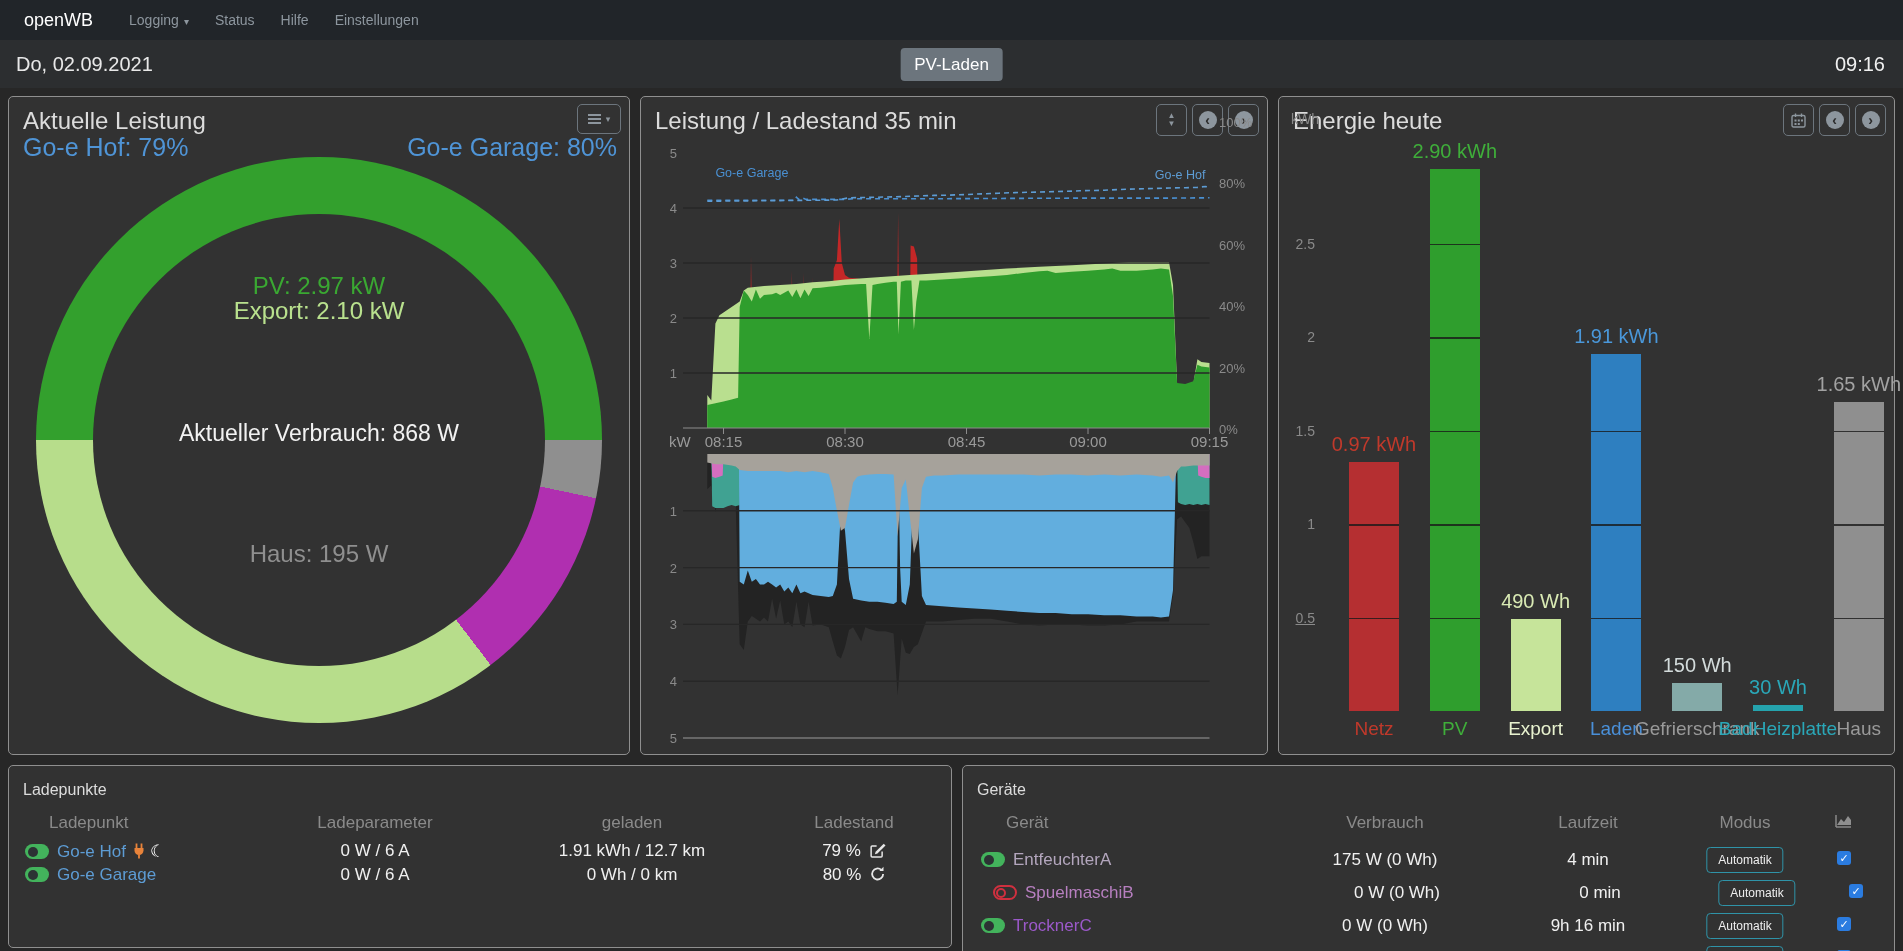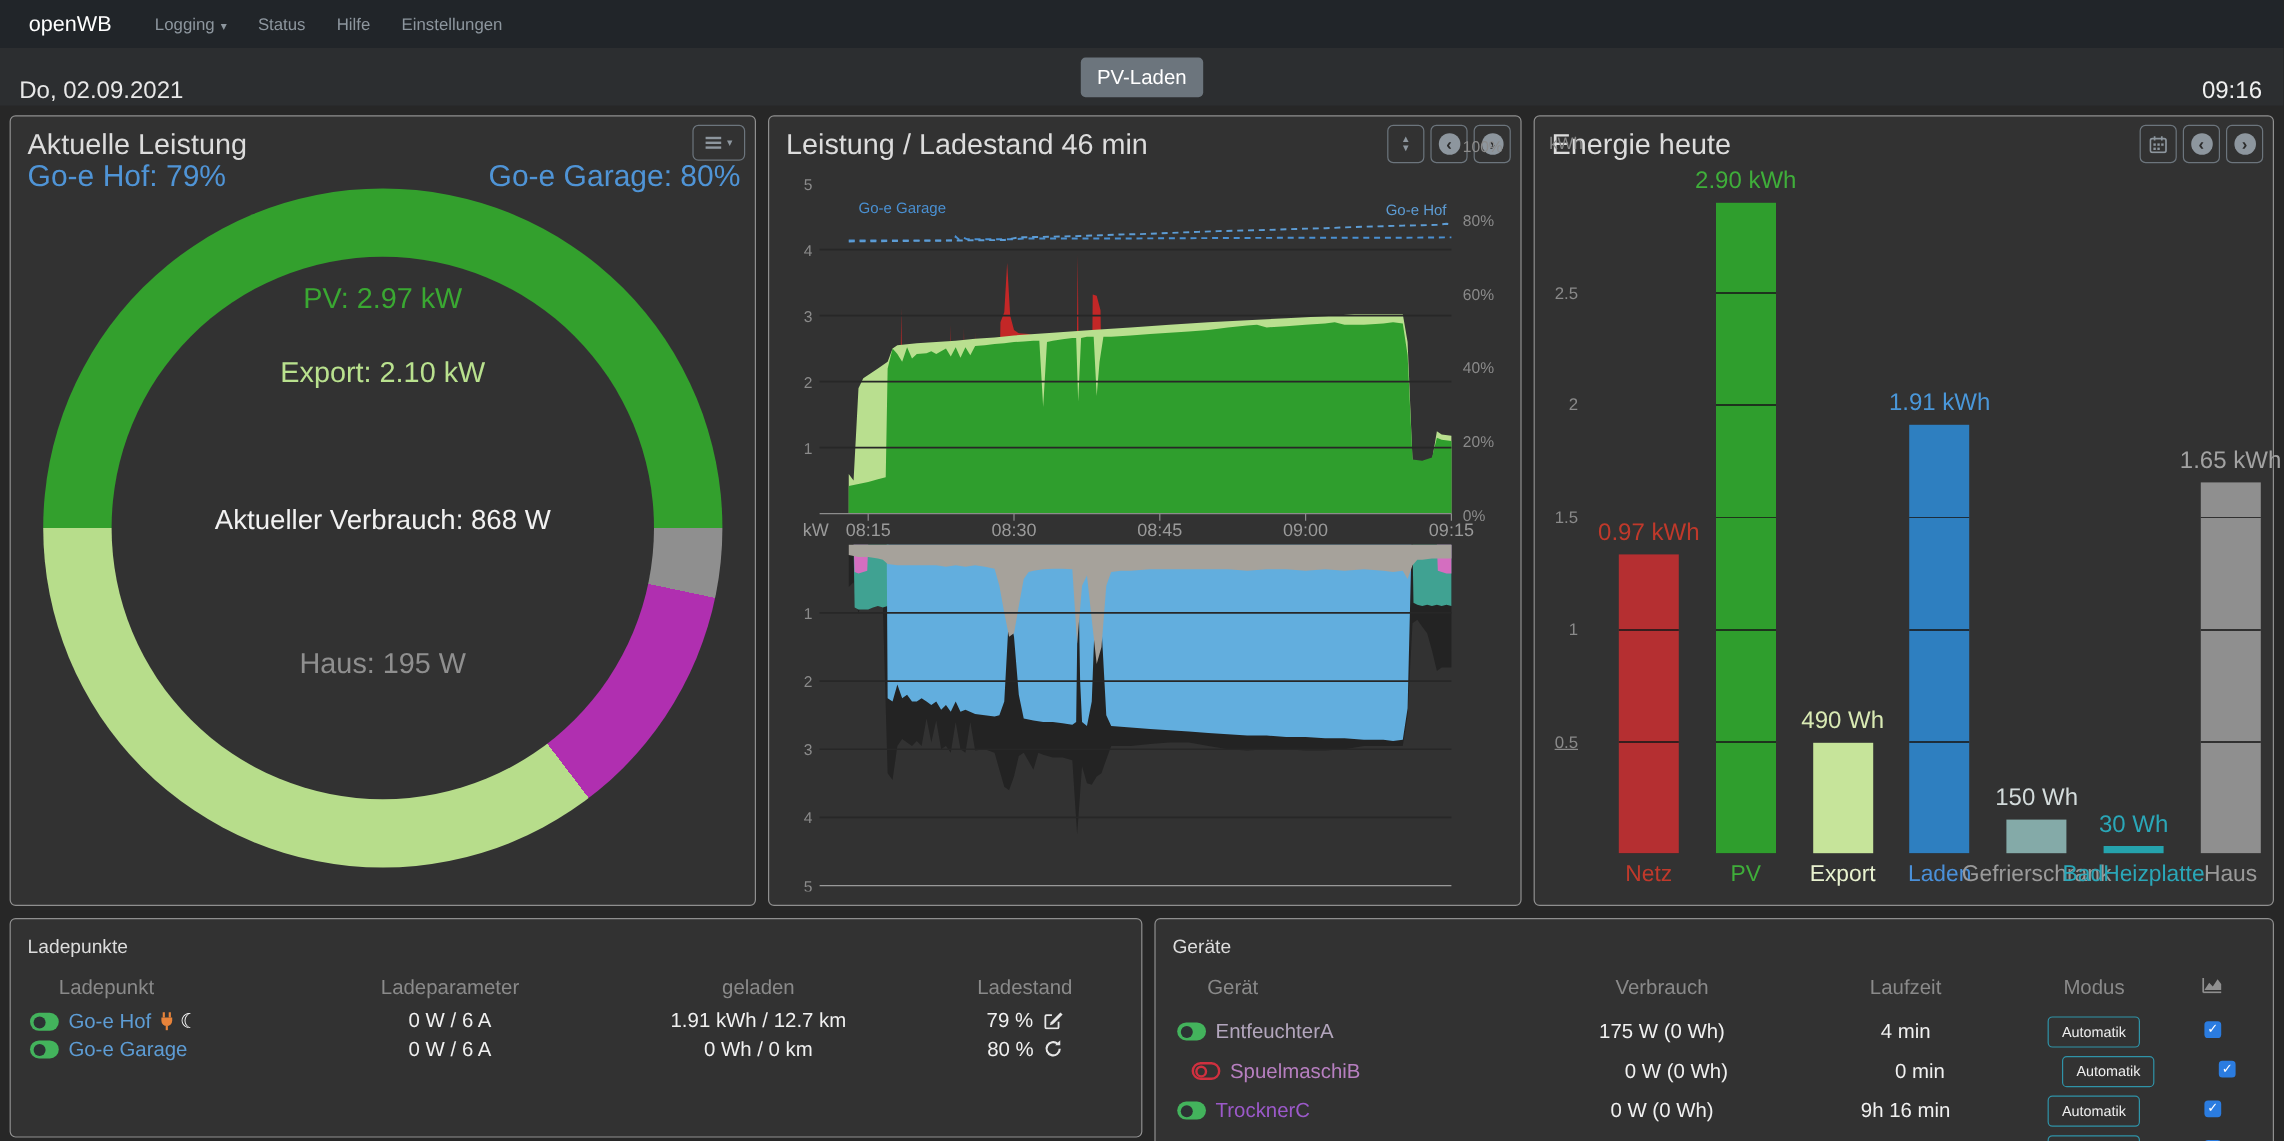--- a/index.html
+++ b/index.html
@@ -5,21 +5,21 @@
   html,body{margin:0;padding:0;background:#272727;width:1903px;height:951px;overflow:hidden;
     font-family:"Liberation Sans",sans-serif;color:#ddd;position:relative}
   
   .navbar{position:absolute;top:0;left:0;width:1903px;height:40px;background:#212529;
     display:flex;align-items:center;padding:0 0 0 24px;box-sizing:border-box;gap:36px}
   .brand{color:#fff;font-size:18px;cursor:pointer}
   .nav-menu{display:flex;gap:26px}
   .nav-item{color:#8d969e;font-size:14px;text-decoration:none;cursor:pointer}
   .nav-item .caret{font-size:10px;margin-left:5px;color:#8d969e}
   .datebar{position:absolute;top:40px;left:0;width:1903px;height:48px;background:#2c2e30;
-    display:flex;align-items:flex-end;padding:0 16px;box-sizing:border-box}
+    display:flex;align-items:center;padding:0 16px;box-sizing:border-box}
   .date-txt{color:#e8e8e8;font-size:20px}
   .mode-btn{position:absolute;left:50%;transform:translateX(-50%);top:8px;height:33px;
     background:#6c757d;color:#fff;border:none;border-radius:4px;font-size:17px;
     padding:0 14px;font-family:inherit;cursor:pointer}
   .time-txt{position:absolute;right:18px;color:#f0f0f0;font-size:20px}
   
   .panel{position:absolute;background:#323232;border:1px solid #8f8f8f;border-radius:5px;box-sizing:border-box}
   #panel-current{left:8px;top:96px;width:622px;height:659px}
   #panel-chart{left:640px;top:96px;width:628px;height:659px}
   #panel-energy{left:1278px;top:96px;width:617px;height:659px}
@@ -107,29 +107,29 @@
             <i></i>
           </span>
           <span class="caret">▾</span>
       </span>
     </button>
   </div>
   <div class="soc-line" id="soc-left" style="color: rgb(79, 148, 214);">Go-e Hof: 79%</div>
   <div class="soc-line" id="soc-right" style="color: rgb(79, 148, 214);">Go-e Garage: 80%</div>
   <div class="donut" id="donut" style="background: conic-gradient(from -90deg, rgb(51, 160, 45) 0deg, rgb(51, 160, 45) 180.06deg, rgb(143, 143, 143) 180.06deg, rgb(143, 143, 143) 191.88deg, rgb(176, 47, 176) 191.88deg, rgb(176, 47, 176) 232.68deg, rgb(183, 221, 139) 232.68deg, rgb(183, 221, 139) 360deg);"></div>
   <div id="donut-labels" style="position: absolute; left: 27px; top: 60px; width: 566px; height: 566px; pointer-events: none;">
-      <div class="donut-line l0" style="color: rgb(58, 168, 50);">PV: 2.97 kW</div>
+      <div class="donut-line l0" style="color: rgb(58, 168, 50); margin-top: 36px;">PV: 2.97 kW</div>
       <div class="donut-line l1" style="color: rgb(185, 225, 142);">Export: 2.10 kW</div>
       <div class="donut-line l2" style="color: rgb(242, 242, 242);">Aktueller Verbrauch: 868 W</div>
       <div class="donut-line l3" style="color: rgb(143, 143, 143);">Haus: 195 W</div>
     </div>
 </div>
 
 <div class="panel" id="panel-chart">
-  <div class="panel-title">Leistung / Ladestand 46 min</div>
+  <div class="panel-title">Leistung / Ladestand 35 min</div>
   <div class="hdr-btns">
     <button class="hbtn">
       <span class="updown">
           <span>▲</span>
           <span>▼</span>
         </span>
     </button>
     <button class="hbtn">
       <span class="circ">‹</span>
     </button>

